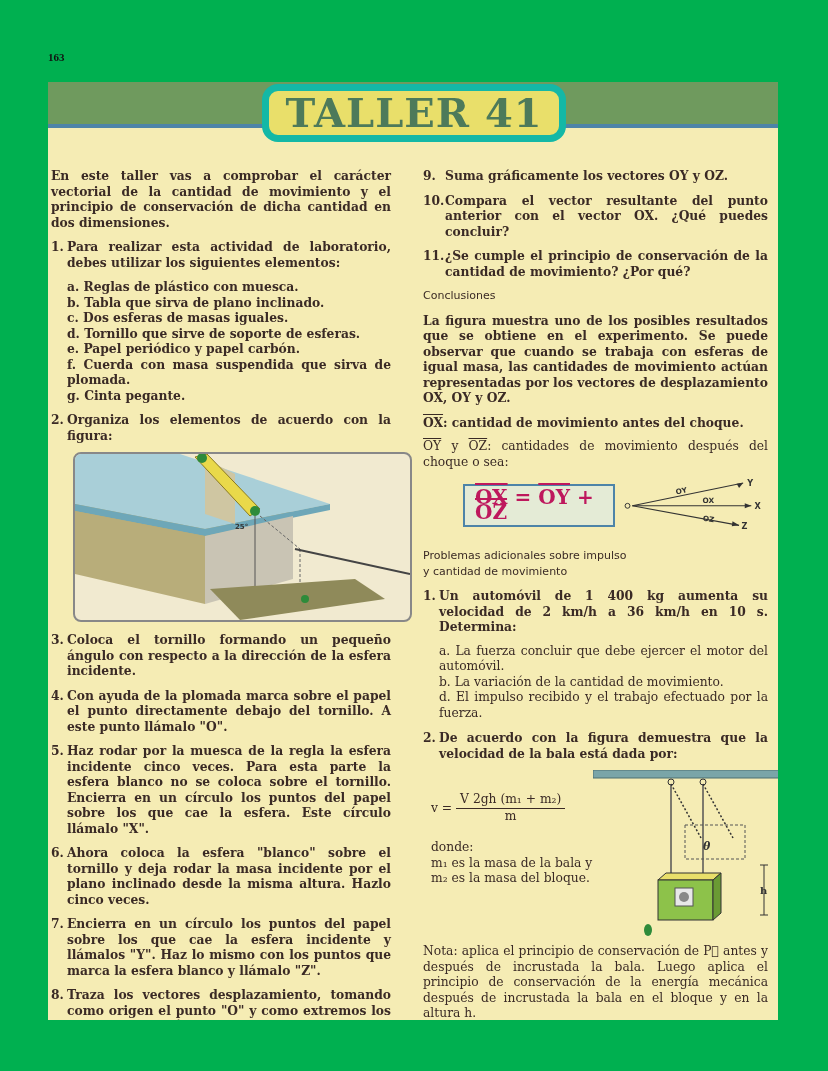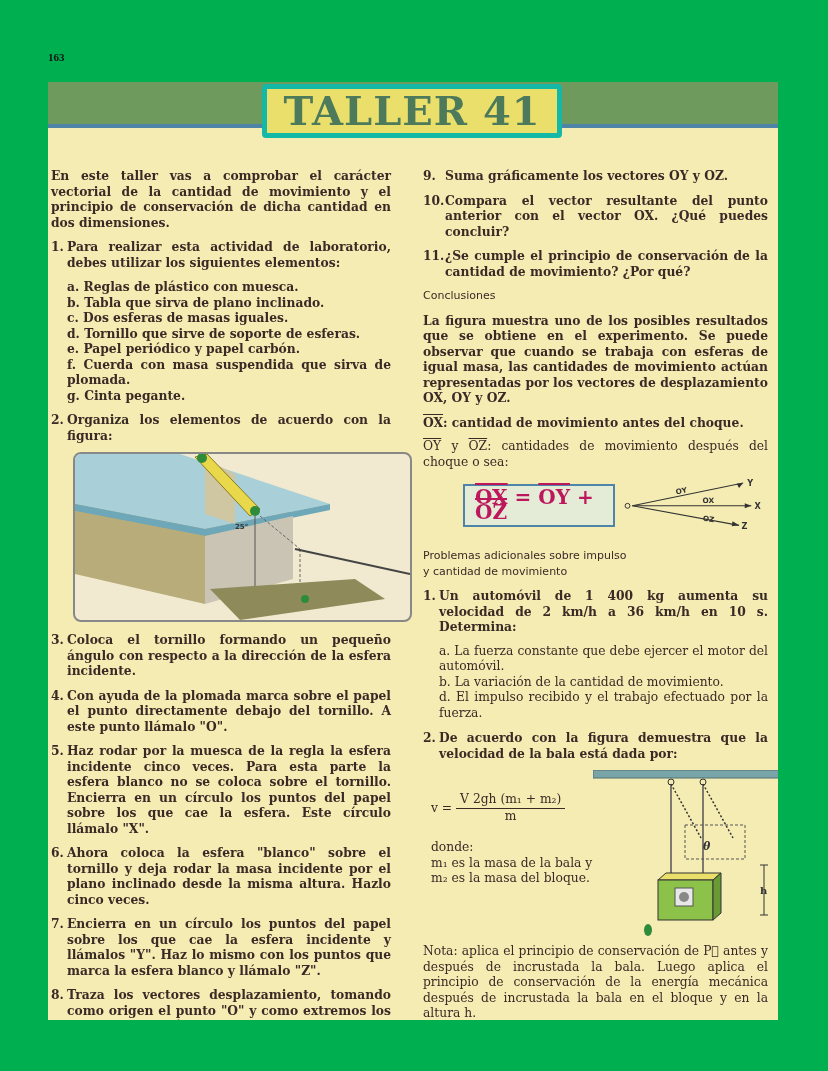--- a/index.html
+++ b/index.html
@@ -1,20 +1,20 @@
 <!DOCTYPE html>
 <html><head>
 <meta charset="utf-8">
 <style>
   html, body { margin:0; padding:0; }
   body { width:828px; height:1071px; background:#00b050; position:relative; overflow:hidden; font-family:"DejaVu Serif", serif; }
   .page-num { position:absolute; left:48px; top:51px; font-family:Liberation Serif, serif; font-weight:bold; font-size:11px; color:#111; }
   .page { position:absolute; left:48px; top:82px; width:730px; height:938px; background:#f5ecb4; overflow:hidden; }
   .banner { position:absolute; left:0; top:0; width:730px; height:42px; background:#6f9a5e; border-bottom:4px solid #4d84a8; }
-  .title-box { position:absolute; left:214px; top:2px; width:290px; height:44px; background:#e9df6a; border:5px solid #14b8a6; border-radius:4px; text-align:center; line-height:44px; font-family:"DejaVu Serif", serif; font-size:40px; font-weight:bold; color:#4d7a5a; letter-spacing:1px; }
+  .title-box { position:absolute; left:214px; top:2px; width:290px; height:44px; background:#e9df6a; border:7px solid #14b8a6; border-radius:16px; text-align:center; line-height:44px; font-family:"DejaVu Serif", serif; font-size:40px; font-weight:bold; color:#4d7a5a; letter-spacing:1px; }
   .col { position:absolute; top:86px; font-size:12.3px; line-height:15.5px; color:#3a2a25; font-weight:bold; }
   .col.left { left:3px; width:340px; }
   .col.right { left:375px; width:345px; }
   p { margin:0 0 9px 0; text-align:justify; }
   .num { display:flex; margin-bottom:9px; }
   .num .n { width:16px; flex:none; }
   .num .t { flex:1; text-align:justify; }
   .sub { margin:0 0 9px 16px; }
   .sub div { text-align:justify; }
   .fig1 { width:335px; height:166px; border:2px solid #888; border-radius:8px; background:#f1ead0; margin:4px 0 10px 22px; position:relative; overflow:hidden; }
@@ -156,21 +156,21 @@
     </div>
 
     <div class="h4" style="margin-bottom:0">Problemas adicionales sobre impulso</div>
     <div class="h4">y cantidad de movimiento</div>
 
     <div class="num">
       <span class="n">1.</span>
       <span class="t">Un automóvil de 1 400 kg aumenta su velocidad de 2 km/h a 36 km/h en 10 s. Determina:</span>
     </div>
     <div class="sub" style="font-weight:normal">
-      <div>a. La fuerza constante que debe ejercer el motor del automóvil.</div>
+      <div>a. La fuerza concluir que debe ejercer el motor del automóvil.</div>
       <div>b. La variación de la cantidad de movimiento.</div>
       <div>d. El impulso recibido y el trabajo efectuado por la fuerza.</div>
     </div>
     <div class="num">
       <span class="n">2.</span>
       <span class="t">De acuerdo con la figura demuestra que la velocidad de la bala está dada por:</span>
     </div>
 
     <div class="formula-area">
       <div class="formula">

